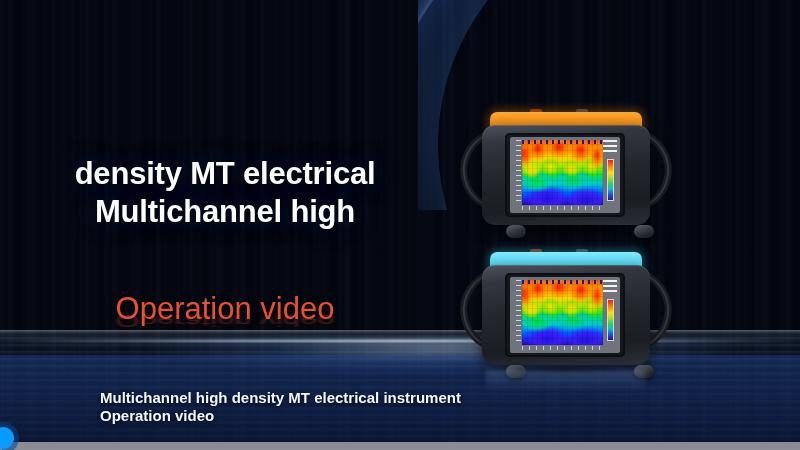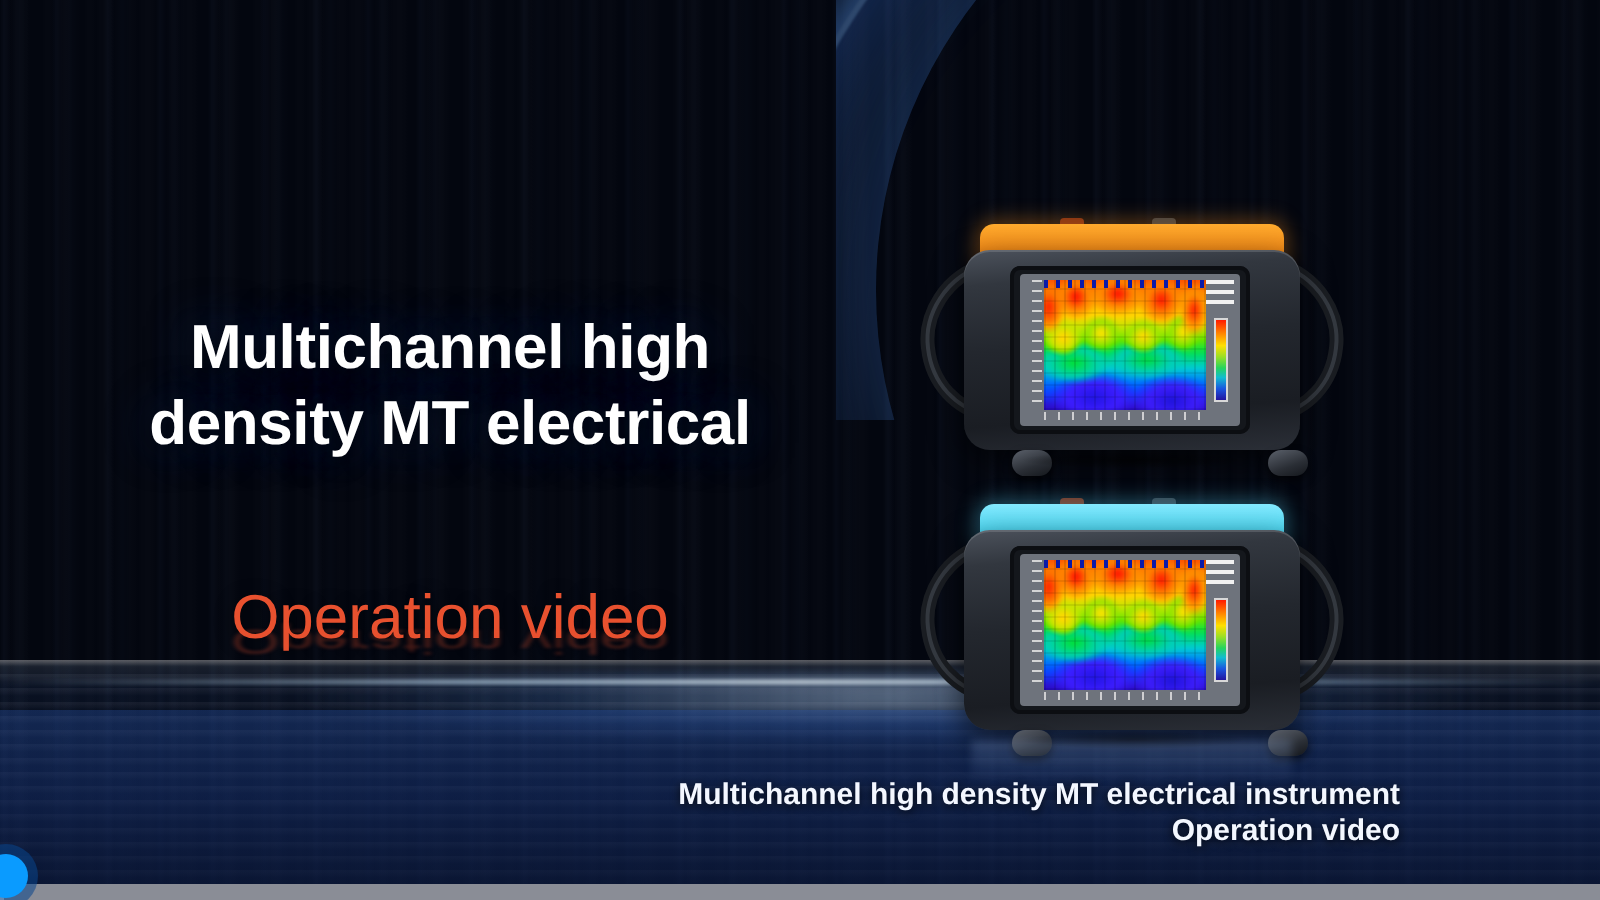--- a/index.html
+++ b/index.html
@@ -57,21 +57,21 @@
     color:#fff;font-weight:bold;font-size:31px;line-height:1.22;letter-spacing:-.2px;
     text-shadow:0 2px 10px rgba(0,0,0,.75), 0 0 22px rgba(20,50,120,.6);}
   .subline{position:absolute;left:30px;top:292px;width:390px;text-align:center;
     color:#e8512f;font-weight:normal;font-size:31px;line-height:1.1;
     text-shadow:0 2px 9px rgba(0,0,0,.55);}
   .subline-refl{position:absolute;left:30px;top:330px;width:390px;text-align:center;
     color:rgba(232,81,47,.30);font-weight:normal;font-size:31px;line-height:1.1;
     transform:scaleY(-.55);transform-origin:top center;filter:blur(1.4px);}
 
   
-  .caption{position:absolute;left:100px;top:389px;width:600px;text-align:right;
+  .caption{position:absolute;left:100px;top:389px;width:600px;text-align:left;
     color:#f3f7ff;font-weight:bold;font-size:15px;line-height:1.22;
     text-shadow:0 1px 5px rgba(0,0,0,.85);}
 
   
   .scrub{position:absolute;left:0;right:0;bottom:0;height:8px;background:#8a8d96;}
   .scrub-played{position:absolute;left:0;bottom:0;height:8px;width:2px;background:#d8dae0;}
   .scrub-knob{position:absolute;left:-8px;bottom:1px;width:22px;height:22px;border-radius:50%;
     background:#0a9bff;box-shadow:0 0 0 5px rgba(10,70,140,.55);}
 
   
@@ -160,22 +160,22 @@
     <div class="arc-glow"></div>
     <div class="arc"></div>
   </div>
 
   <div class="floor"></div>
   <div class="floor-hot"></div>
   <div class="floor-line"></div>
   <div class="lower-wash"></div>
 
   <div class="headline">
+    <div>density MT electrical</div>
     <div>Multichannel high</div>
-    <div>density MT electrical</div>
   </div>
   <div class="subline">Operation video</div>
   <div class="subline-refl">Operation video</div>
 
   <div class="device dev1">
     <div class="d-topnub a"></div>
     <div class="d-topnub b"></div>
     <div class="d-toppanel orange"></div>
 
     <div class="handle" style="left:-10px;">

